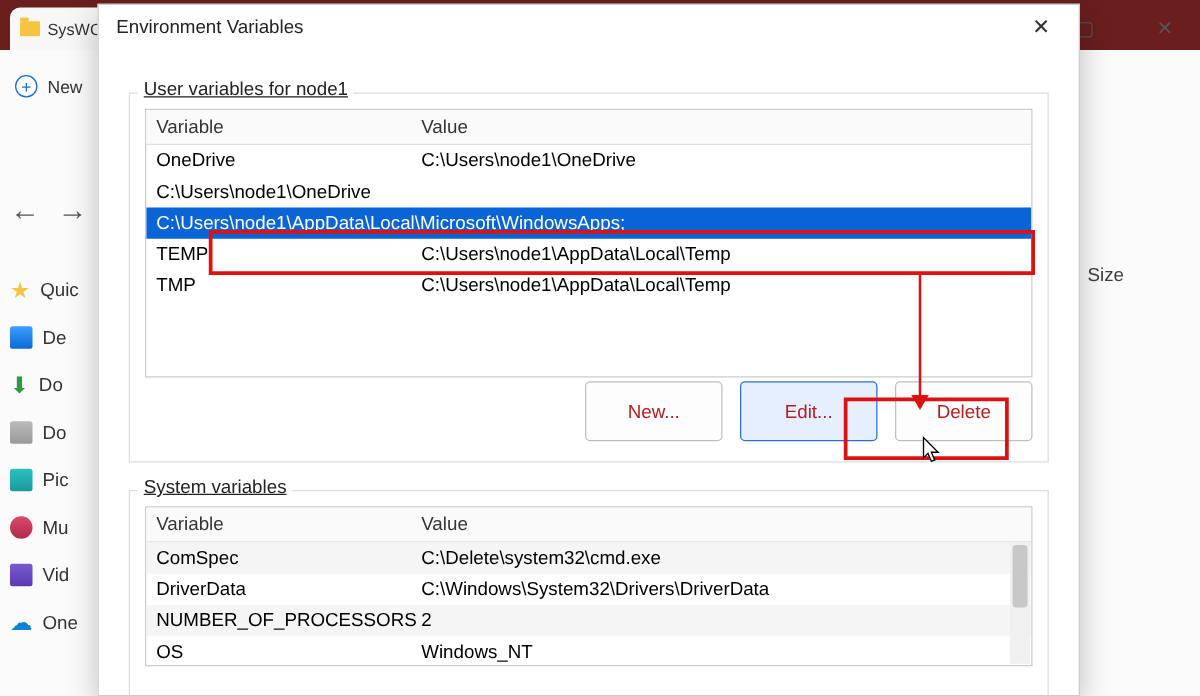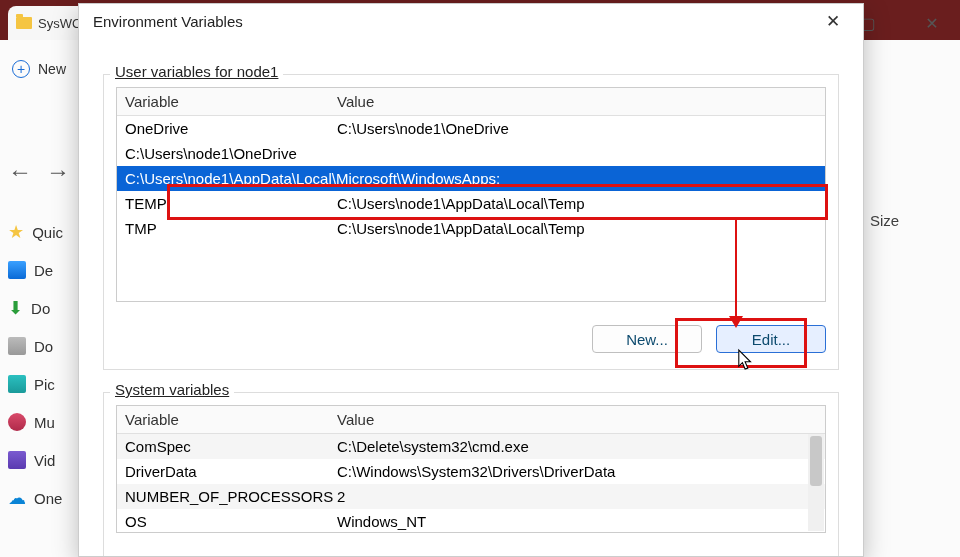--- a/index.html
+++ b/index.html
@@ -219,29 +219,29 @@
 
   .btn-row {
     position: absolute;
     right: 12px;
     bottom: 16px;
     display: flex;
     gap: 14px;
   }
   .btn {
     min-width: 110px;
-    height: 28px;
+    height: 48px;
     border: 1px solid #bfbfbf;
     background: #fdfdfd;
     border-radius: 4px;
     display: flex;
     align-items: center;
     justify-content: center;
     font-size: 15px;
-    color: #0c4a6e;
+    color: #b91c1c;
     position: relative;
   }
   .btn.focus {
     border: 1.5px solid #2a6fd6;
     background: #e6efff;
   }
 
   
   .anno-box {
     position: absolute;
@@ -364,20 +364,21 @@
             </div>
             <div class="var-row">
               <div class="col-var">TMP</div>
               <div class="col-val">C:\Users\node1\AppData\Local\Temp</div>
             </div>
           </div>
       </div>
       <div class="btn-row">
         <div class="btn">New...</div>
         <div class="btn focus">Edit...</div>
+        <div class="btn">Delete</div>
       </div>
     </div>
 
     <div class="groupbox sys">
       <div class="group-legend">System variables</div>
       <div class="var-table">
         <div class="var-header">
           <div class="col-var">Variable</div>
           <div class="col-val">Value</div>
         </div>

